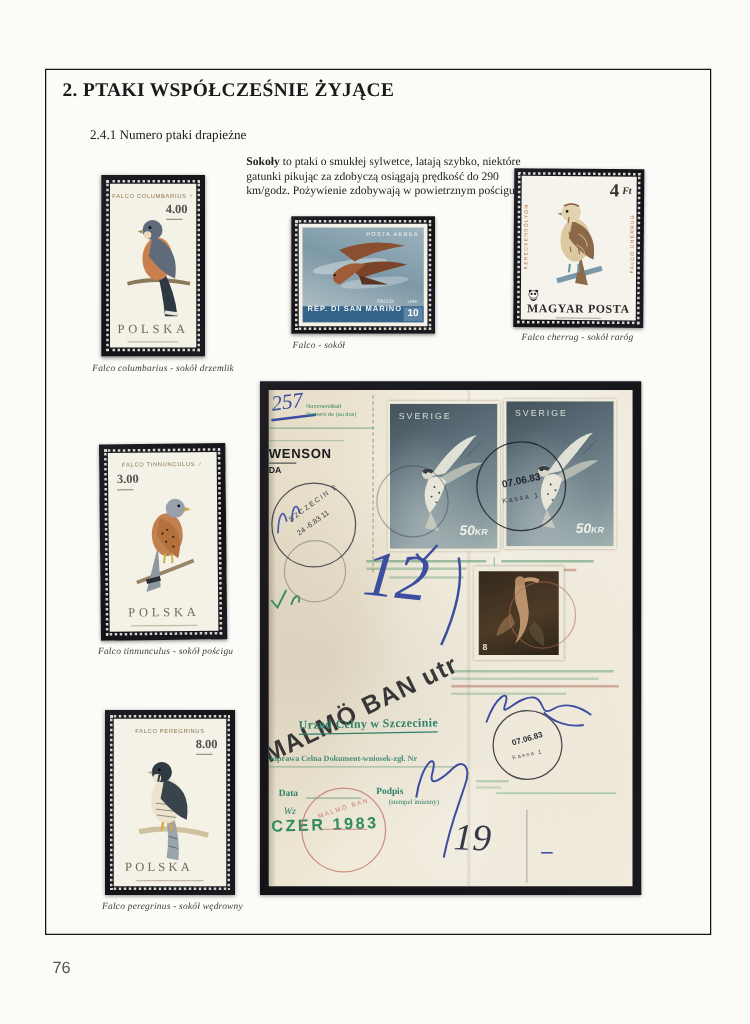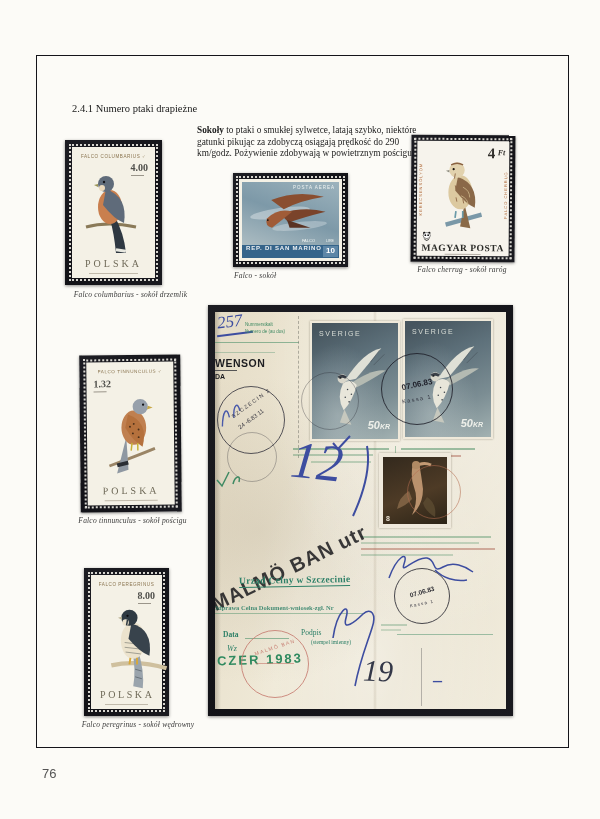--- a/index.html
+++ b/index.html
@@ -48,25 +48,26 @@
   .vert{writing-mode:vertical-rl;transform:rotate(180deg);font:4px "Liberation Sans",sans-serif;
         letter-spacing:1px;color:#b06a3a;white-space:nowrap}
   .hand{font-family:"Liberation Serif",serif;font-style:italic;color:#3d4da0}
 </style>
 </head>
 <body>
 
 <div class="page">
   <div class="frame"></div>
 
+  <div class="abs h1" style="left:50px;top:64px">2. PTAKI WSPÓŁCZEŚNIE ŻYJĄCE</div>
   <div class="abs h3" style="left:72px;top:103px">2.4.1  Numero ptaki drapieżne</div>
 
   <div class="abs intro" style="left:197px;top:125px;width:223px"><b>Sokoły</b><span> to ptaki o smukłej sylwetce, latają szybko, niektóre gatunki pikując za zdobyczą osiągają prędkość do 290 km/godz. Pożywienie zdobywają w powietrznym pościgu.</span></div>
 
-  <div class="photo" style="left:65px;top:140px;width:97px;height:145px">
+  <div class="photo" style="left:81px;top:140px;width:83px;height:145px">
     <div class="stamp" style="inset:7px">
       <div class="sp-species">FALCO COLUMBARIUS ♂</div>
       <div class="sp-value" style="top:16px;right:7px">
         <span>4.00</span><i class="sp-vline"></i>
       </div>
       <svg class="abs" style="left:8px;top:18px" width="68" height="95" viewBox="0 0 68 95">
         <path d="M6,62 Q28,56 56,62" stroke="#8a7a58" stroke-width="3" fill="none"></path>
         <path d="M34,50 Q44,68 46,88 L36,88 Q34,68 30,54 Z" fill="#2e3842"></path>
         <rect x="36" y="84" width="10" height="3" fill="#e8e8e0" transform="rotate(8 41 85)"></rect>
         <ellipse cx="30" cy="42" rx="12" ry="17" fill="#c97f4e"></ellipse>
@@ -142,21 +143,21 @@
       <div class="abs" style="bottom:3px;left:0;right:0;text-align:center;font-weight:bold;font-size:9.5px;letter-spacing:.5px;color:#2b2b28">MAGYAR POSTA</div>
       <div class="abs" style="bottom:1px;left:30%;right:30%;height:1px;background:rgba(120,110,100,.5)"></div>
     </div>
   </div>
   <div class="cap" style="left:409px;top:265px;width:106px">Falco cherrug - sokół raróg</div>
 
   <div class="photo" style="left:80px;top:355px;width:101px;height:157px;transform:rotate(-.6deg)">
     <div class="stamp" style="inset:7px">
       <div class="sp-species">FALCO TINNUNCULUS ♂</div>
       <div class="sp-value" style="top:17px;left:7px">
-        <span>1.32</span><i class="sp-vline"></i>
+        <span>3.00</span><i class="sp-vline"></i>
       </div>
       <svg class="abs" style="left:9px;top:20px" width="70" height="100" viewBox="0 0 70 105">
         <path d="M60,70 Q40,78 12,88" stroke="#9a8566" stroke-width="3" fill="none"></path>
         <path d="M30,58 L20,96 L32,92 Z" fill="#8f98a2"></path>
         <rect x="20" y="84" width="12" height="4" fill="#2a2e34" transform="rotate(-14 26 86)"></rect>
         <ellipse cx="38" cy="48" rx="13" ry="18" fill="#c08050"></ellipse>
         <path d="M32,34 Q54,42 47,68 Q37,62 29,48 Z" fill="#b5713d"></path>
         <g fill="#4a2e18">
           <circle cx="38" cy="44" r="1"></circle>
             <circle cx="43" cy="50" r="1"></circle>
@@ -168,21 +169,21 @@
         <circle cx="48" cy="24" r="1.2" fill="#15151a"></circle>
         <path d="M53,25 L58,27 L52,29 Z" fill="#c8a846"></path>
         <path d="M36,64 L35,72 M42,64 L42,72" stroke="#c8b23a" stroke-width="1.6"></path>
       </svg>
       <div class="sp-country">POLSKA</div>
       <div class="sp-micro"></div>
     </div>
   </div>
   <div class="cap" style="left:60px;top:516px;width:145px">Falco tinnunculus - sokół pościgu</div>
 
-  <div class="photo" style="left:84px;top:568px;width:85px;height:148px">
+  <div class="photo" style="left:84px;top:568px;width:104px;height:148px">
     <div class="stamp" style="inset:7px">
       <div class="sp-species">FALCO PEREGRINUS</div>
       <div class="sp-value" style="top:16px;right:7px">
         <span>8.00</span><i class="sp-vline"></i>
       </div>
       <svg class="abs" style="left:11px;top:18px" width="72" height="100" viewBox="0 0 72 105">
         <path d="M8,76 Q35,70 66,79" stroke="#cfc09e" stroke-width="4.5" fill="none"></path>
         <path d="M36,60 Q43,82 41,100 L31,98 Q34,80 30,62 Z" fill="#9aa4ac"></path>
         <g stroke="#5a626a" stroke-width=".8">
             <line x1="33" y1="80" x2="40" y2="82"></line>
@@ -324,21 +325,21 @@
       <div class="bar" style="left:146px;top:242px;width:92px;opacity:.55"></div>
 
       <div class="abs" style="left:-2px;top:282px;width:200px;transform:rotate(-26deg);transform-origin:0 50%;
            font:bold 20px 'Liberation Sans',sans-serif;letter-spacing:1px;color:rgba(25,25,28,.85);white-space:nowrap">MALMÖ BAN utr</div>
 
       <div class="abs rubber" style="left:24px;top:263px;font-weight:bold;font-size:9.5px;letter-spacing:.3px;border-bottom:1px solid #2e8068;padding-bottom:1px;transform:rotate(-1deg);white-space:nowrap">Urząd Celny w Szczecinie</div>
       <div class="abs rubber" style="left:-2px;top:292px;font-weight:bold;font-size:6.5px;white-space:nowrap;opacity:.85">Odprawa Celna Dokument-wniosek-zgł. Nr</div>
       <div class="hair" style="left:-2px;top:301px;width:152px;opacity:.8"></div>
       <div class="abs rubber" style="left:8px;top:318px;font-weight:bold;font-size:7.5px">Data</div>
       <div class="hair" style="left:30px;top:326px;width:44px"></div>
-      <div class="abs rubber" style="left:86px;top:316px;font-weight:normal;font-size:7.5px">Podpis</div>
+      <div class="abs rubber" style="left:86px;top:316px;font-weight:bold;font-size:7.5px">Podpis</div>
       <div class="abs rubber" style="left:96px;top:327px;font-size:5.5px;white-space:nowrap">(stempel imienny)</div>
       <div class="abs rubber" style="left:12px;top:332px;font-style:italic;font-size:8px">Wz</div>
       <div class="abs" style="left:2px;top:340px;font:bold 13px 'Liberation Sans',sans-serif;letter-spacing:2px;color:#2f8a5f;transform:rotate(-2deg);white-space:nowrap">CZER 1983</div>
 
       <div class="ring" style="left:26px;top:318px;width:66px;height:66px;border-color:rgba(196,118,106,.8)">
         <div class="ringtext" style="top:13px;font-size:5px;letter-spacing:1.4px;transform:rotate(-18deg);color:rgba(196,118,106,.95)">MALMÖ BAN</div>
         <div class="abs" style="left:14px;top:32px;width:38px;height:1px;background:rgba(196,118,106,.6)"></div>
       </div>
 
       <svg class="abs" style="left:112px;top:286px" width="56" height="92" viewBox="0 0 56 92">

